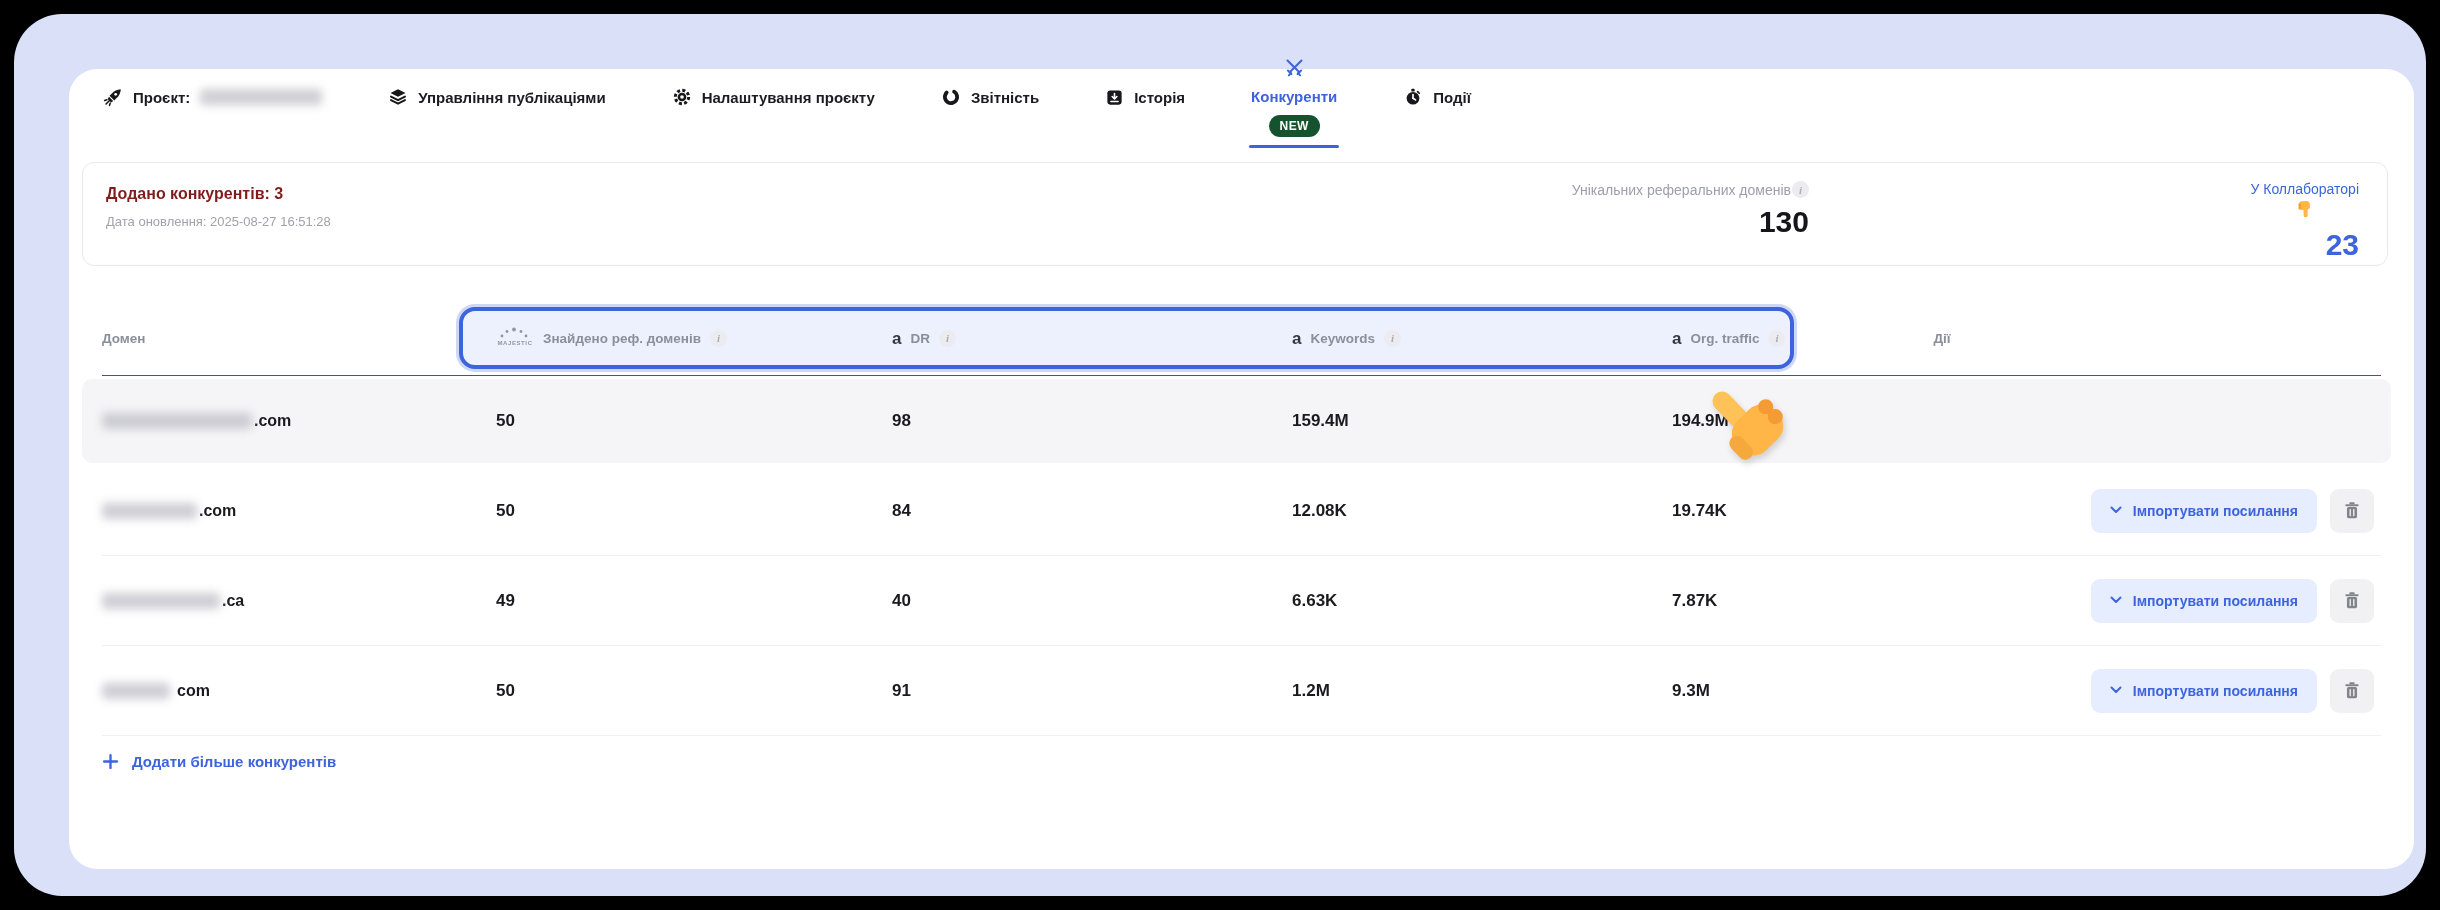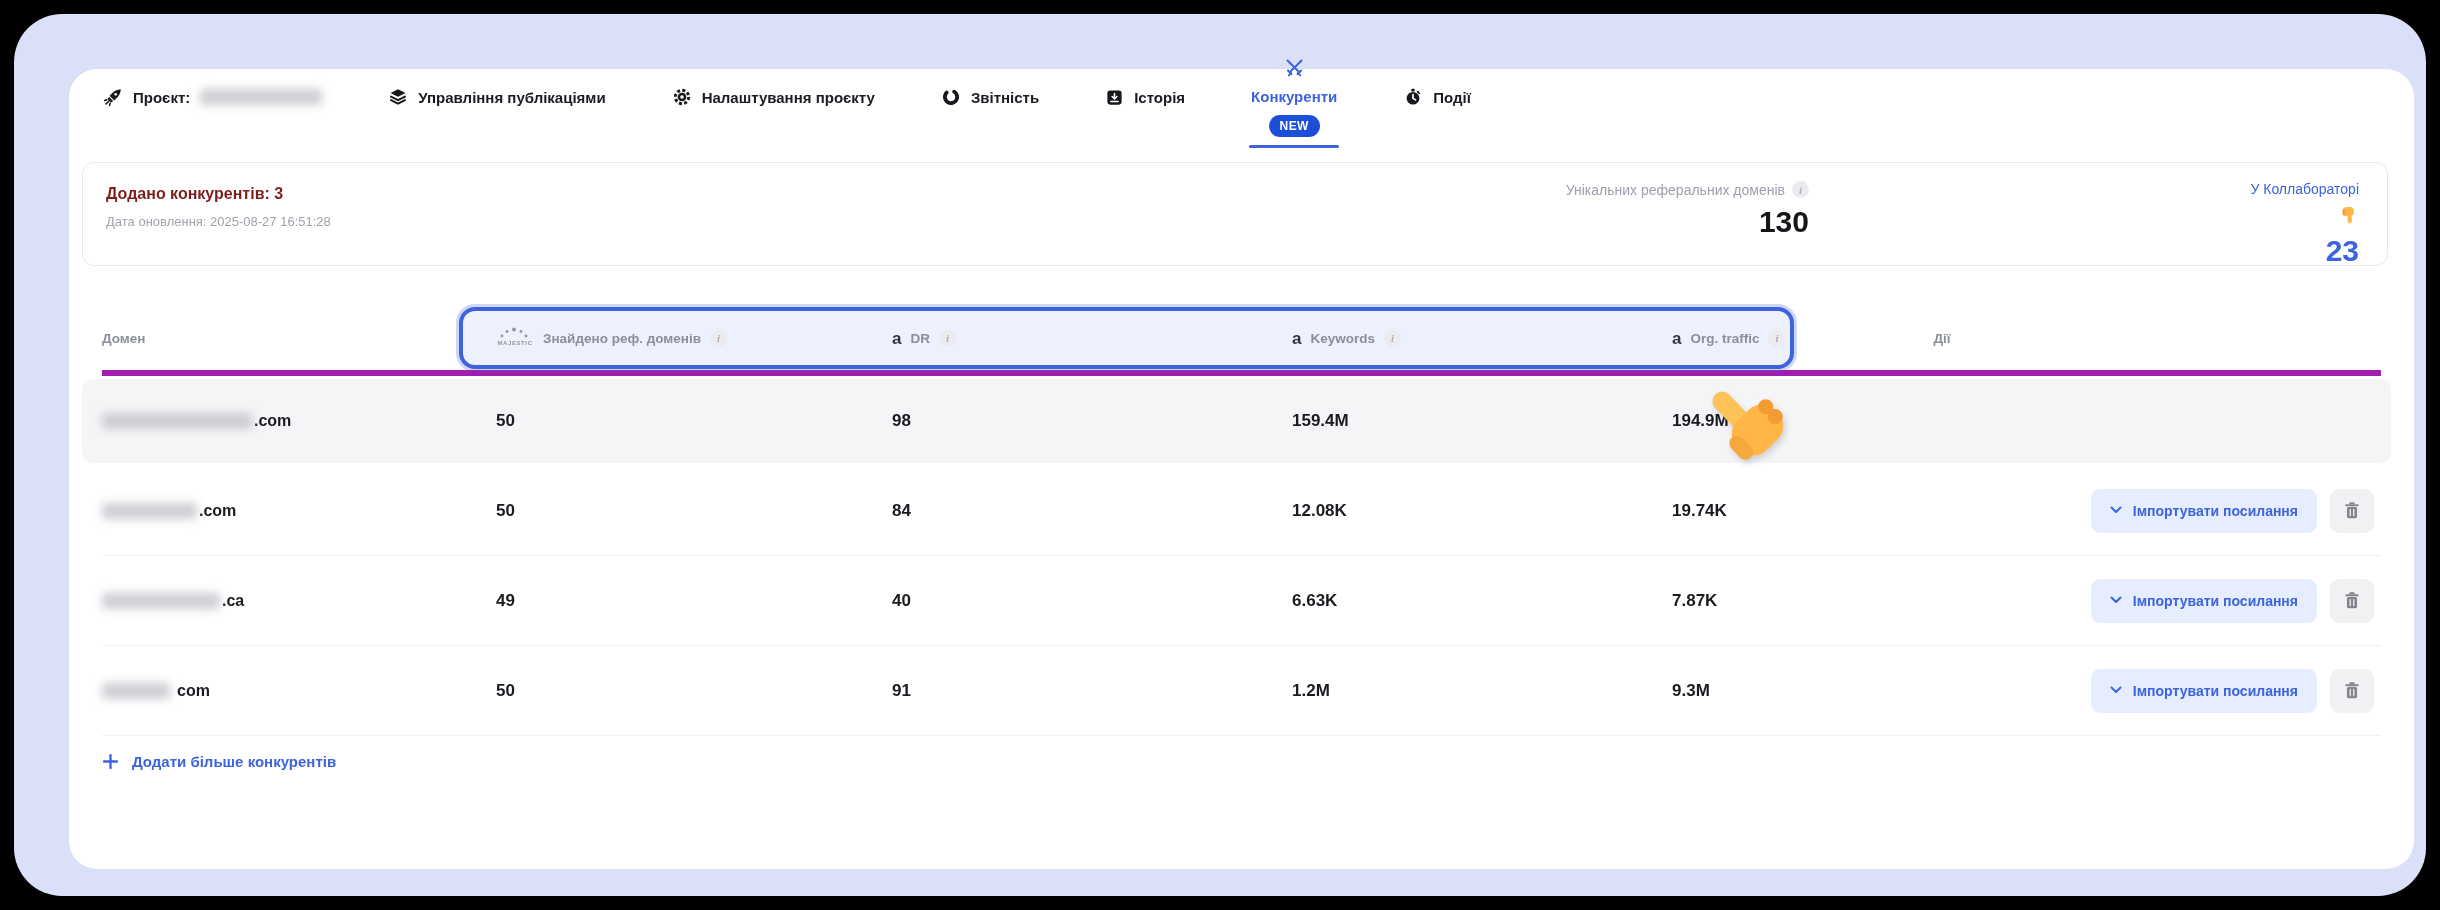--- a/index.html
+++ b/index.html
@@ -12,49 +12,49 @@
 
   
   .nav { position:absolute; left:33px; top:6px; right:30px; height:44px;
          display:flex; align-items:center; gap:66px; }
   .nav-item { display:flex; align-items:center; gap:10px; font-size:15px;
               font-weight:700; color:#1B1B22; position:relative; white-space:nowrap; cursor:pointer; }
   .nav-item .ico { display:flex; align-items:center; }
   .nav-item.active { color:#3D63DD;flex-direction:column; }
   .nav-item.active::after { content:""; position:absolute; left:-2px; right:-2px;
               bottom:-11px; height:3px; background:#3D63DD; border-radius:2px; }
-  .badge-new { background:#1d4ed8; color:#fff; font-size:12px; font-weight:700;
+  .badge-new { background:#14532d; color:#fff; font-size:12px; font-weight:700;
                padding:4px 11px; border-radius:999px; letter-spacing:.4px;text-align:right; }
   .blur-blob { display:inline-block; height:16px; background:#BDBDC6;
                border-radius:4px; filter:blur(5px); opacity:.75; }
   .blob-nav { width:122px; }
 
   
   .stats { position:absolute; left:13px; right:26px; top:93px; height:104px;
            border:1px solid #E8E8EF; border-radius:12px; }
   .stats-left { position:absolute; left:23px; top:22px; }
   .stats-title { font-size:16px; font-weight:600; color:#7f1d1d; }
   .stats-title b { font-weight:800; }
   .stats-date { font-size:13px; color:#A2A2AC; margin-top:11px; }
   .stat-block { text-align:right; }
   .stat-mid   { position:absolute; right:578px; top:18px; }
   .stat-right { position:absolute; right:28px;  top:18px; }
-  .stat-label { font-size:14px; color:#9CA0AB; display:flex; align-items:flex-end;
-                gap:7px; justify-content:flex-end;margin-left:19px; }
+  .stat-label { font-size:14px; color:#9CA0AB; display:flex; align-items:center;
+                gap:1px; justify-content:flex-end;margin-left:19px; }
   .stat-value { font-size:30px; font-weight:800; color:#15151A; margin-top:7px; }
   .stat-right .stat-label, .stat-right .stat-value { color:#3D63DD;flex-direction:column; }
 
   .info-icon { width:17px; height:17px; border-radius:50%; background:#EBEBF0;
                color:#ADADB8; font-size:11px; font-weight:700; font-style:italic;
                font-family:"Liberation Serif", serif; display:inline-flex;
                align-items:center; justify-content:center; flex:none; }
 
   
   .table { position:absolute; left:33px; right:33px; top:237px; }
-  .thead { position:relative; height:70px; border-bottom:6px solid #a21caf; }
+  .thead { position:relative; height:70px; border-bottom:1px solid #a21caf; }
   .hl-box { position:absolute; left:357px; top:1px; width:1335px; height:62px;
             background:#EDF1FE; border:4px solid #3D63DD; border-radius:16px;
             box-shadow:0 0 0 3px rgba(61,99,221,.25); z-index:1; }
   .hcell { position:absolute; top:0; height:64px; display:flex; align-items:center;
            gap:9px; font-size:13.5px; color:#8B8F9A; font-weight:600; z-index:2;
            white-space:nowrap; }
   .c1 { left:0; } .c2 { left:394px; } .c3 { left:790px; }
   .c4 { left:1190px; } .c5 { left:1570px; }
   .hactions { left:1700px; width:280px; justify-content:center; }
   .ahrefs { font-size:17px; font-weight:800; color:#33363D; line-height:1; }

